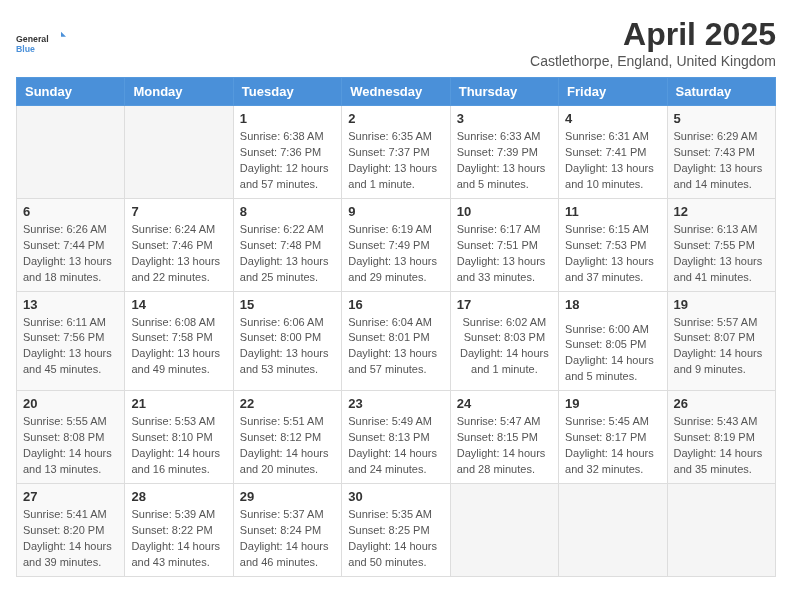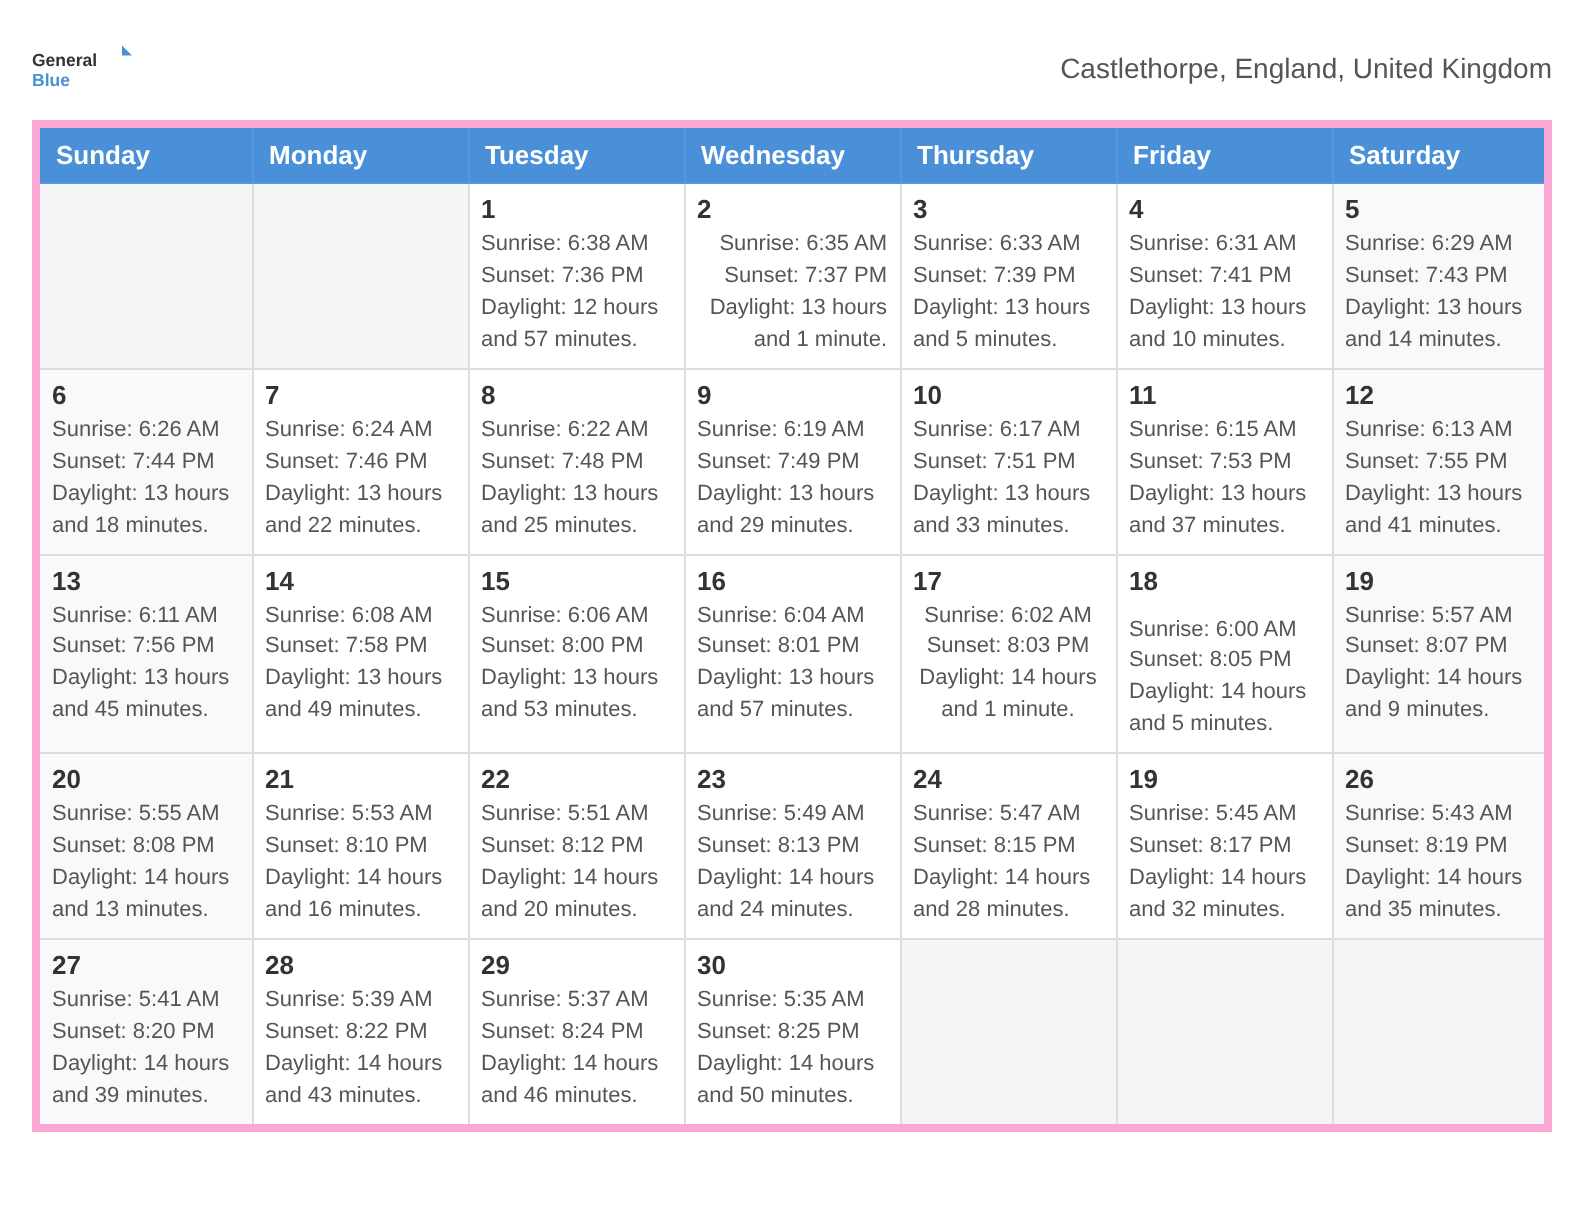--- a/index.html
+++ b/index.html
@@ -29,21 +29,21 @@
       font-weight: bold;
       color: #333;
     }
     .calendar-subtitle {
       font-size: 14px;
       color: #555;
     }
     .calendar {
       width: 100%;
       border-collapse: collapse;
-      border: 4px solid #f9a8d4;
+      border: 1px solid #f9a8d4;
     }
     .calendar th {
       background-color: #4a90d9;
       color: #fff;
       font-size: 13px;
       font-weight: bold;
       padding: 6px 8px;
       text-align: left;
       border: 1px solid #5599dd;
     }
@@ -81,20 +81,21 @@
 
 <div class="header">
   <div class="logo">
   <svg width="50" height="36" viewBox="0 0 80 36">
     <text x="0" y="16" font-size="14" font-weight="bold" fill="#333" font-family="Arial">General</text>
     <text x="0" y="32" font-size="14" font-weight="bold" fill="#4a90d9" font-family="Arial">Blue</text>
     <polygon points="72,0 80,8 72,8" fill="#4a90d9"></polygon>
   </svg>
 </div>
   <div class="title-section">
+    <div class="calendar-title">April 2025</div>
     <div class="calendar-subtitle">Castlethorpe, England, United Kingdom</div>
   </div>
 </div>
 
 <table class="calendar">
   <thead>
     <tr>
     <th>Sunday</th>
         <th>Monday</th>
         <th>Tuesday</th>
@@ -109,21 +110,21 @@
         <td class="empty-cell"></td>
         <td class="empty-cell"></td>
         <td>
           <span class="day-number">1</span>
           <div class="day-info" style="white-space: pre-line;">Sunrise: 6:38 AM
 Sunset: 7:36 PM
 Daylight: 12 hours and 57 minutes.</div>
         </td>
         <td>
           <span class="day-number">2</span>
-          <div class="day-info" style="white-space: pre-line; text-align: right;">Sunrise: 6:35 AM
+          <div class="day-info" style="white-space: pre-line;">Sunrise: 6:35 AM
 Sunset: 7:37 PM
 Daylight: 13 hours and 1 minute.</div>
         </td>
         <td>
           <span class="day-number">3</span>
           <div class="day-info" style="white-space: pre-line;">Sunrise: 6:33 AM
 Sunset: 7:39 PM
 Daylight: 13 hours and 5 minutes.</div>
         </td>
         <td>

